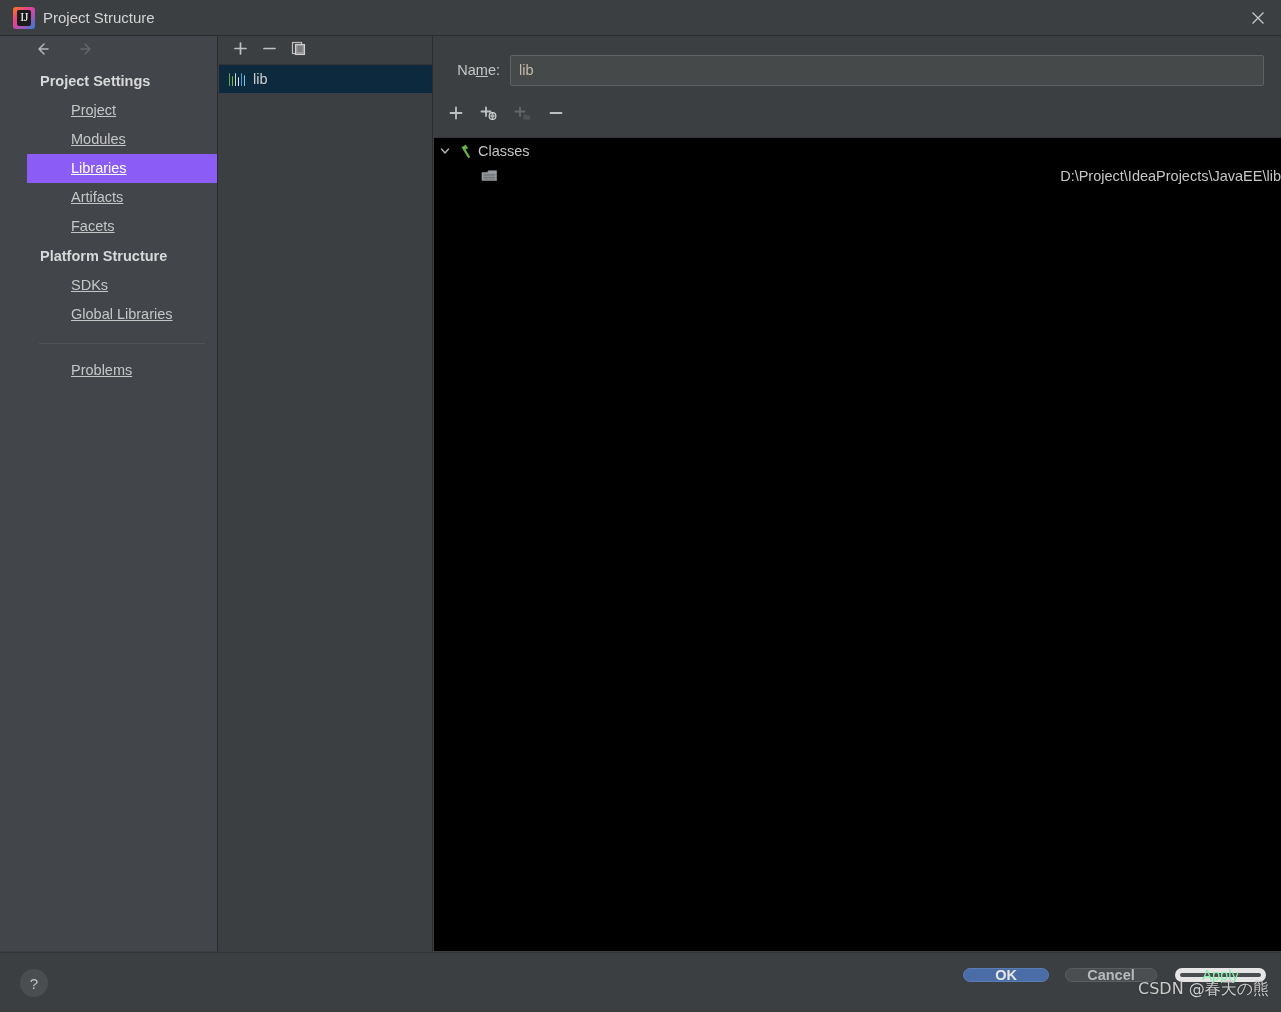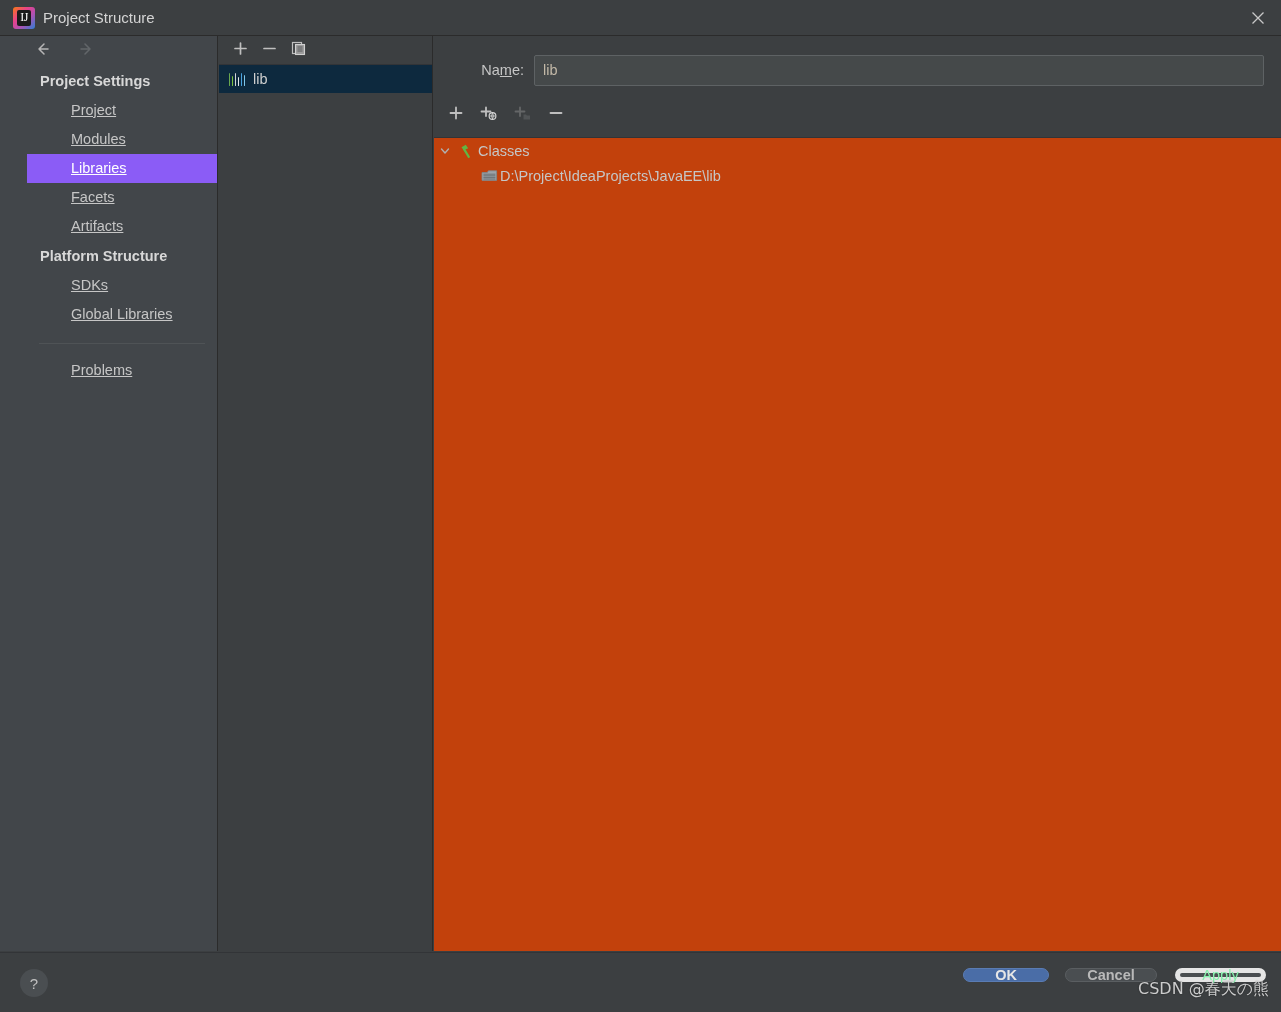--- a/index.html
+++ b/index.html
@@ -93,21 +93,21 @@
   }
   .lib-icon { width: 16px; height: 14px; display: flex; align-items: flex-end; gap: 1.5px; }
   .lib-icon i { display: block; width: 2px; border-radius: 0.5px; }
 
   
   #rightpanel {
     position: absolute; left: 434px; top: 36px; width: 847px; height: 915px;
     background: #3c3f41;
   }
   #name-row {
-    display: flex; align-items: center; height: 34px; margin-top: 17px; padding-left: 24px;
+    display: flex; align-items: center; height: 34px; margin-top: 17px;
   }
   #name-label {
     width: 76px; text-align: right; font-size: 14.5px; color: #c6c6c6;
     padding-right: 10px; flex: 0 0 auto;
   }
   #name-label u { text-decoration: underline; }
   #name-input {
     flex: 1 1 auto; height: 31px; margin-right: 17px;
     background: #45494a; border: 1px solid #5e6264; border-radius: 2px;
     color: #c3b9a8; font-size: 14.5px; padding: 0 8px;
@@ -116,29 +116,29 @@
   }
   #tree-toolbar {
     height: 28px; display: flex; align-items: center; gap: 16px;
     padding-left: 14px; margin-top: 14px;
   }
   #tree-toolbar .tb-icon { cursor: pointer; display:block; }
   #tree-toolbar .tb-icon.disabled { opacity: 0.42; cursor: default; }
   #tree-area {
     position: absolute; left: 0; top: 101px; right: 0; bottom: 0;
     border-top: 1px solid #323437;
-    background: #c2410c;
+    background: #000000;
   }
   .tree-row {
     height: 25px; display: flex; align-items: center;
     font-size: 14.5px; color: #c6c6c6; cursor: pointer;
   }
   .tree-row .chev { width: 22px; display:flex; align-items:center; justify-content:center; }
   .tree-row .node-icon { width: 22px; display:flex; align-items:center; justify-content:center; }
-  .tree-row.child { padding-left: 44px; }
+  .tree-row.child { padding-left: 44px; justify-content: space-between; }
 
   
   #bottombar {
     position: absolute; left: 0; top: 952px; width: 1281px; height: 60px;
     background: #3c3f41;
     border-top: 1px solid #323437;
   }
   #help-btn {
     position: absolute; left: 20px; top: 16px;
     width: 28px; height: 28px; border-radius: 50%;
@@ -218,22 +218,22 @@
         <svg width="24" height="16" viewBox="0 0 24 16">
           <path d="M2 8 L11 8 M11 8 L6 3 M11 8 L6 13" stroke="#8a8d90" stroke-width="1.5" fill="none" stroke-linecap="round" stroke-linejoin="round"></path>
         </svg>
       </span>
     </div>
 
     <div class="sb-group-title">Project Settings</div>
     <div class="sb-item">Project</div>
     <div class="sb-item">Modules</div>
     <div class="sb-item selected">Libraries</div>
+    <div class="sb-item">Artifacts</div>
     <div class="sb-item">Facets</div>
-    <div class="sb-item">Artifacts</div>
 
     <div class="sb-group-title">Platform Structure</div>
     <div class="sb-item">SDKs</div>
     <div class="sb-item">Global Libraries</div>
 
     <div class="sb-sep"></div>
 
     <div class="sb-item">Problems</div>
   </div>
 

